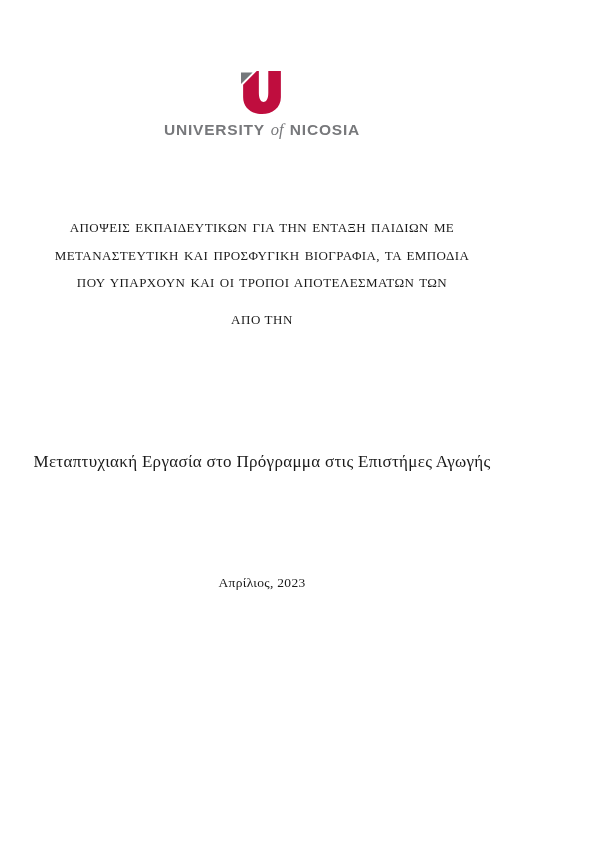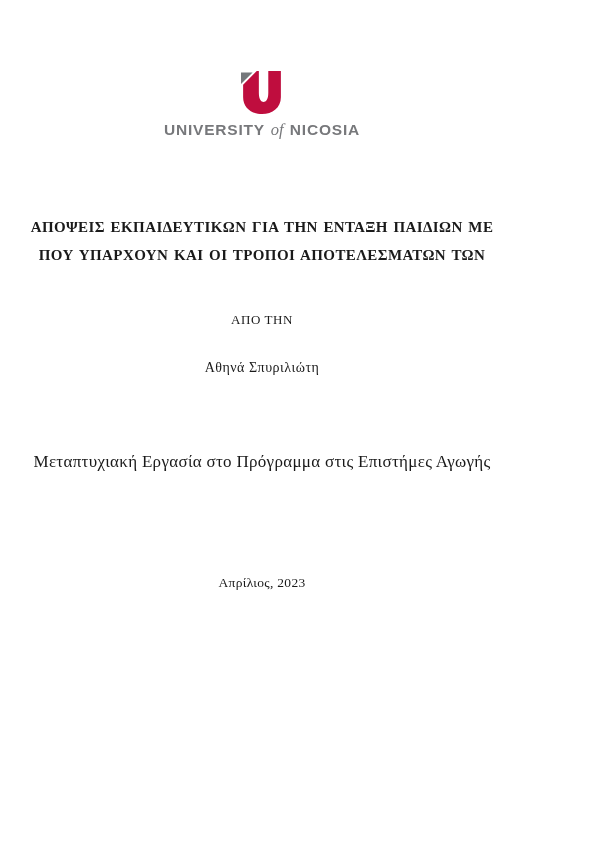--- a/index.html
+++ b/index.html
@@ -37,26 +37,25 @@
     font-family: "Liberation Serif", serif;
     font-style: italic;
     font-weight: 400;
     font-size: 16.5px;
     letter-spacing: 0;
     padding: 0 1px;
   }
   
   .thesis-title {
     top: 214px;
-    font-size: 15px;
+    font-size: 13px;
     line-height: 27.5px;
     letter-spacing: 0.4px;
     word-spacing: 1.5px;
     color: #1a1a1a;
-    font-weight: bold;
   }
   .byline {
     top: 312px;
     font-size: 13px;
     letter-spacing: 0.6px;
   }
   .author {
     top: 360px;
     font-size: 14px;
     letter-spacing: 0.5px;
@@ -101,25 +100,25 @@
   </div>
 
   <div class="block logo-text">
     <span>UNIVERSITY</span>
     <span class="of">of</span>
     <span>NICOSIA</span>
   </div>
 
   <div class="block thesis-title">
     <div>ΑΠΟΨΕΙΣ ΕΚΠΑΙΔΕΥΤΙΚΩΝ ΓΙΑ ΤΗΝ ΕΝΤΑΞΗ ΠΑΙΔΙΩΝ ΜΕ</div>
+    <div>ΜΕΤΑΝΑΣΤΕΥΤΙΚΗ ΚΑΙ ΠΡΟΣΦΥΓΙΚΗ ΒΙΟΓΡΑΦΙΑ, ΤΑ ΕΜΠΟΔΙΑ</div>
     <div>ΠΟΥ ΥΠΑΡΧΟΥΝ ΚΑΙ ΟΙ ΤΡΟΠΟΙ ΑΠΟΤΕΛΕΣΜΑΤΩΝ ΤΩΝ</div>
   </div>
 
   <div class="block byline">ΑΠΟ ΤΗΝ</div>
 
-  <div class="block author">Αθηνά Σπυριλιώτη</div>
 
   <div class="block program">Μεταπτυχιακή Εργασία στο Πρόγραμμα στις Επιστήμες Αγωγής</div>
 
 
   <div class="block date">Απρίλιος, 2023</div>
 
 </div>
 
 </body></html>

